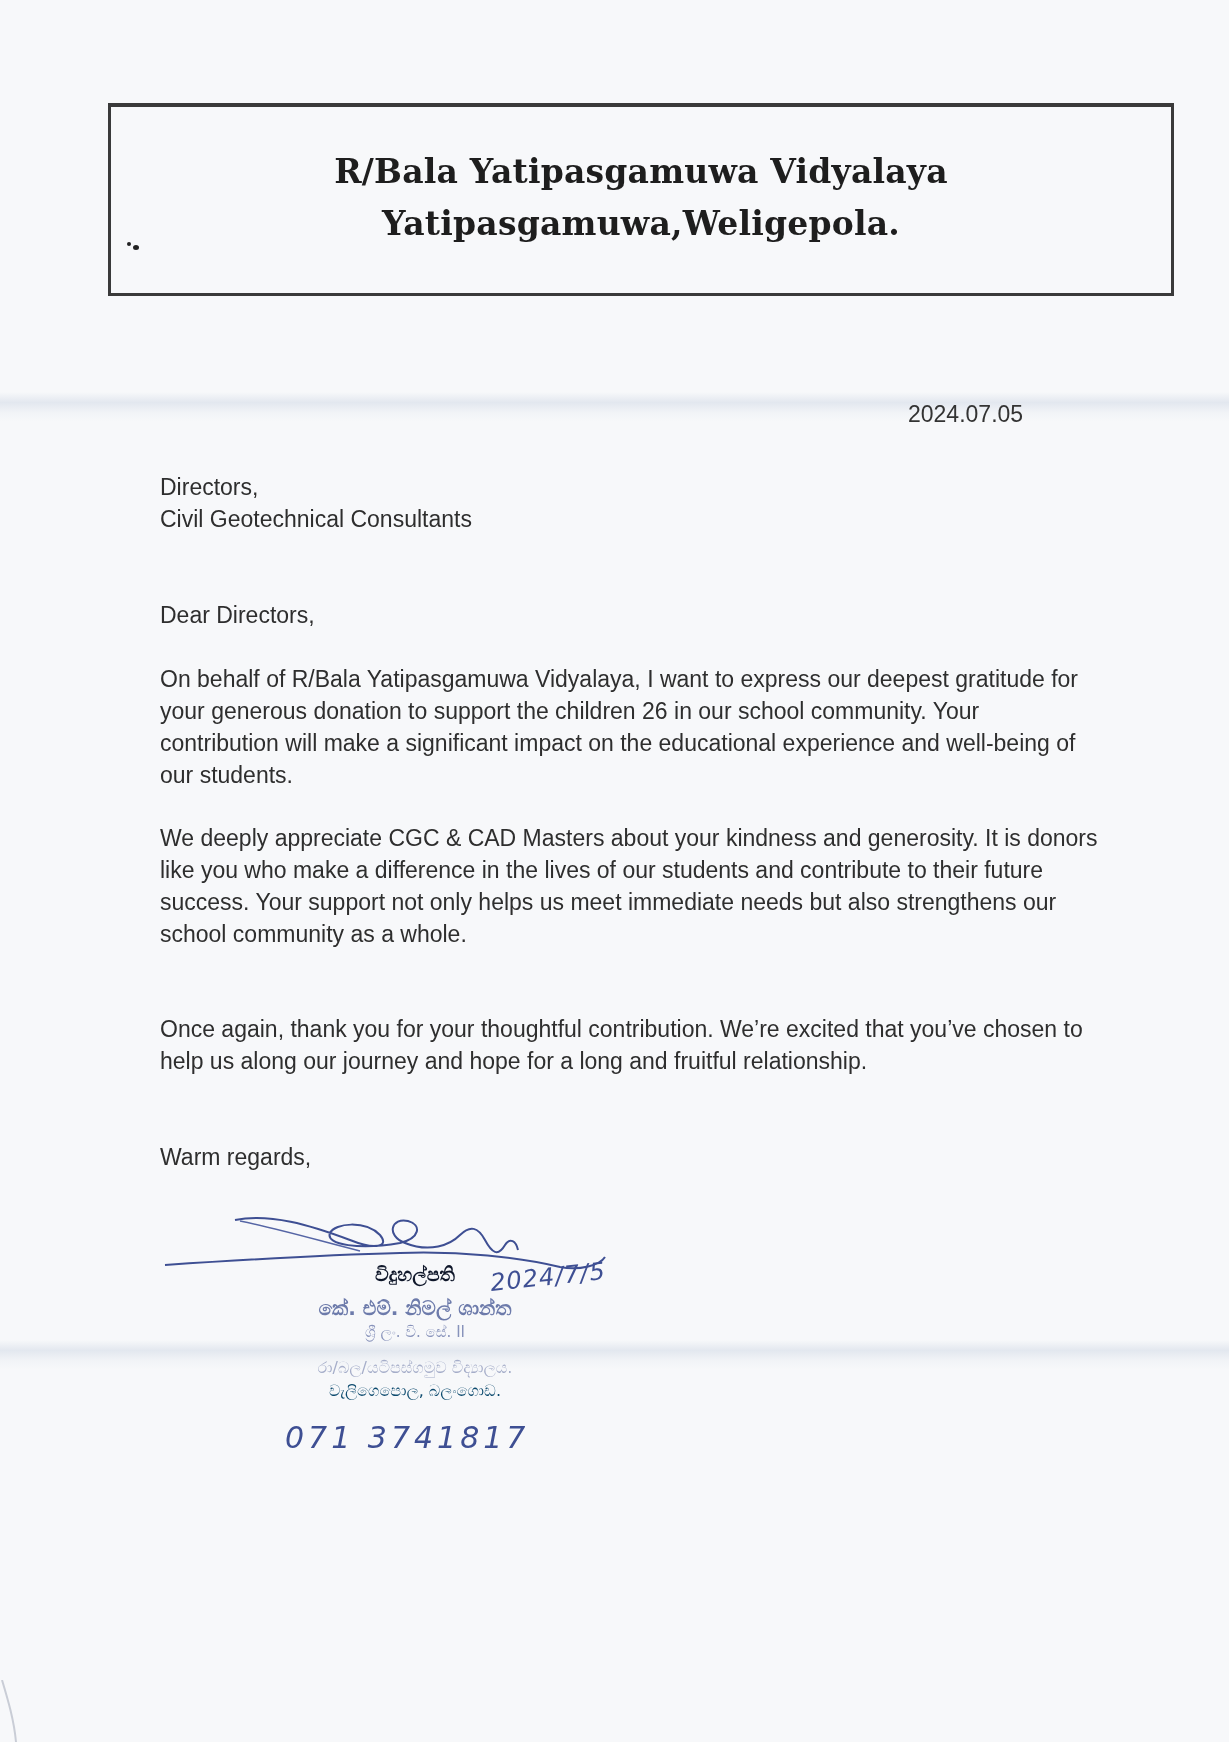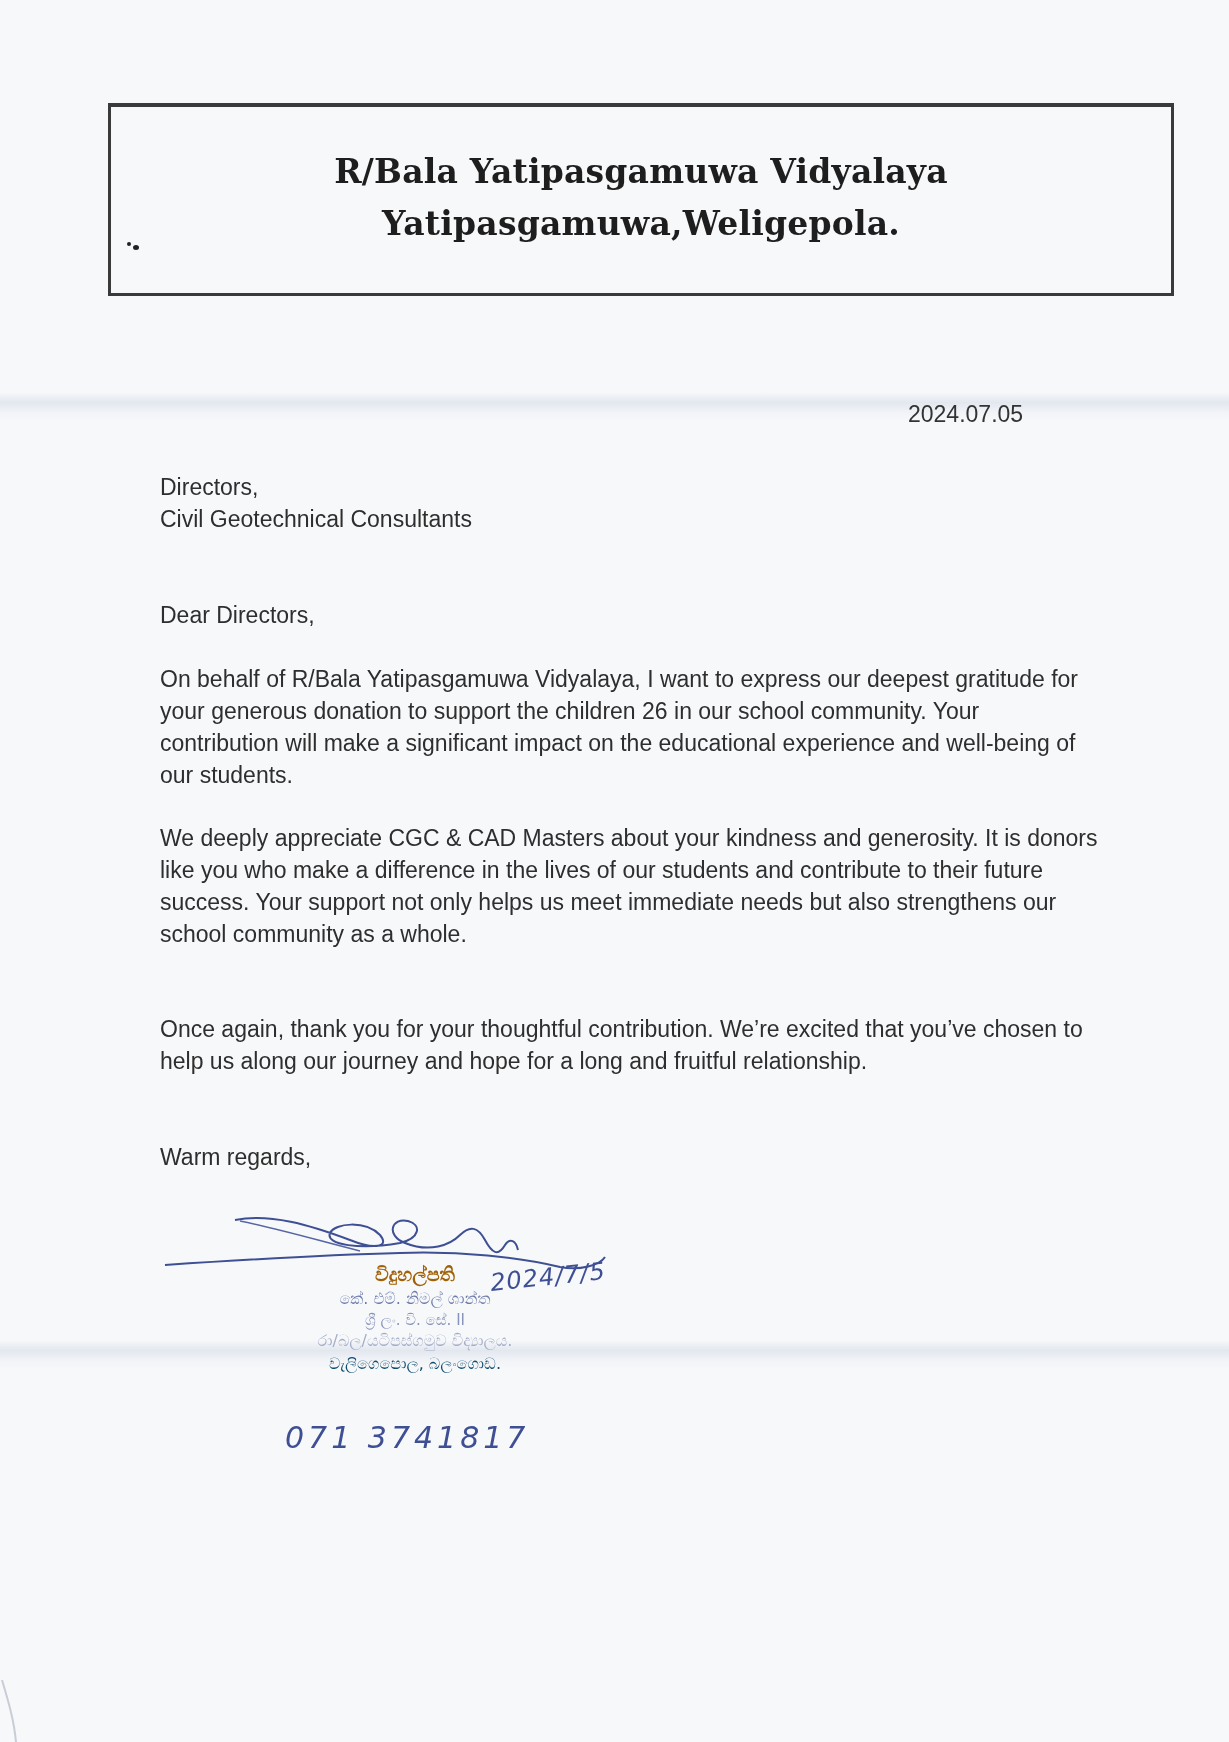--- a/index.html
+++ b/index.html
@@ -34,24 +34,24 @@
   .recipient { top: 465px; }
   .salutation { top: 593px; }
   .para { white-space: normal; width: 940px; }
   .p1 { top: 657px; }
   .p2 { top: 816px; }
   .p3 { top: 1007px; }
   .closing { top: 1135px; text-align: center; }
   .line { display: block; }
   .signature { position: absolute; left: 160px; top: 1205px; width: 460px; height: 90px; }
   .stamp { position: absolute; left: 250px; top: 1263px; width: 330px; text-align: center; color: #7f8fb5; font-family: "DejaVu Sans", sans-serif; }
-  .stamp .s1 { font-size: 19px; font-weight: bold; color: #a16207; }
-  .stamp .s2 { font-size: 16px; color: #6d7bab; margin-top: 3px; }
+  .stamp .s1 { font-size: 19px; font-weight: bold; color: #0f172a; }
+  .stamp .s2 { font-size: 20px; color: #6d7bab; margin-top: 10px; font-weight: bold; }
   .stamp .s3 { font-size: 15px; color: #8893bb; margin-top: 3px; }
-  .stamp .s4 { font-size: 16px; color: #a5adc9; margin-top: 2px; }
+  .stamp .s4 { font-size: 16px; color: #a5adc9; margin-top: 17px; }
   .stamp .s5 { font-size: 16px; color: #0c4a6e; margin-top: 4px; }
   .hand-date {
     position: absolute; left: 490px; top: 1263px; color: #3e4f93;
     font-family: "DejaVu Sans", sans-serif; font-style: italic; font-size: 24px;
     transform: rotate(-6deg); letter-spacing: 1px;
   }
   .hand-phone {
     position: absolute; left: 285px; top: 1410px; color: #3e4f93;
     font-family: "DejaVu Sans", sans-serif; font-style: italic; font-size: 30px;
     letter-spacing: 4px;

